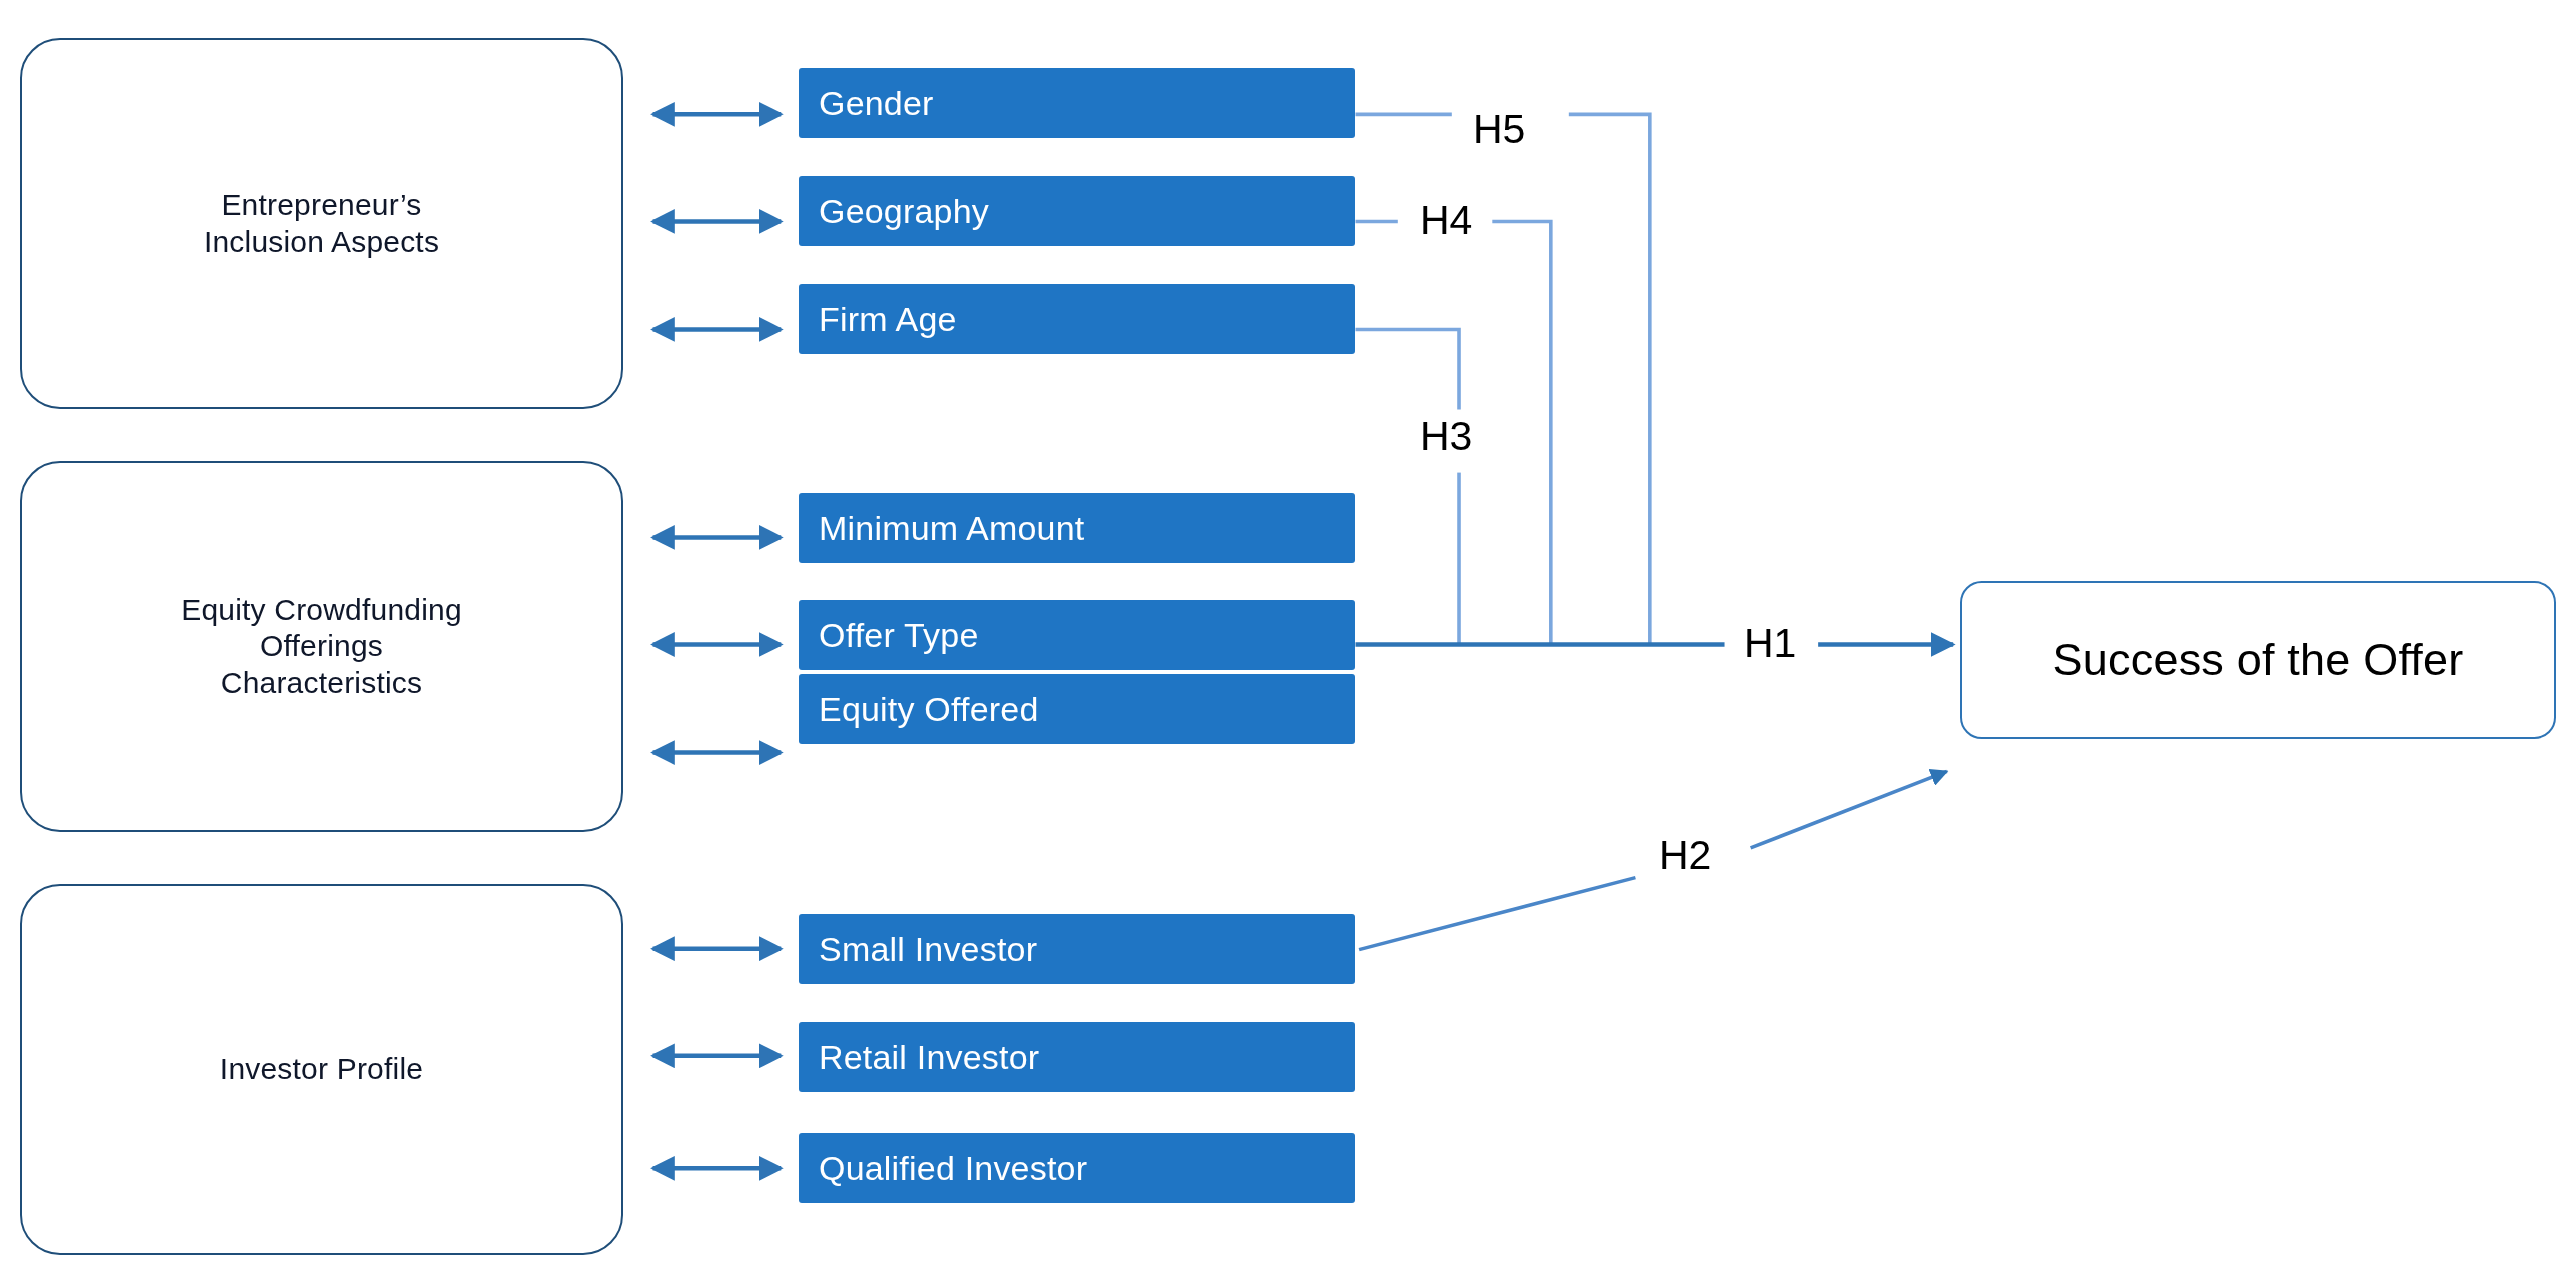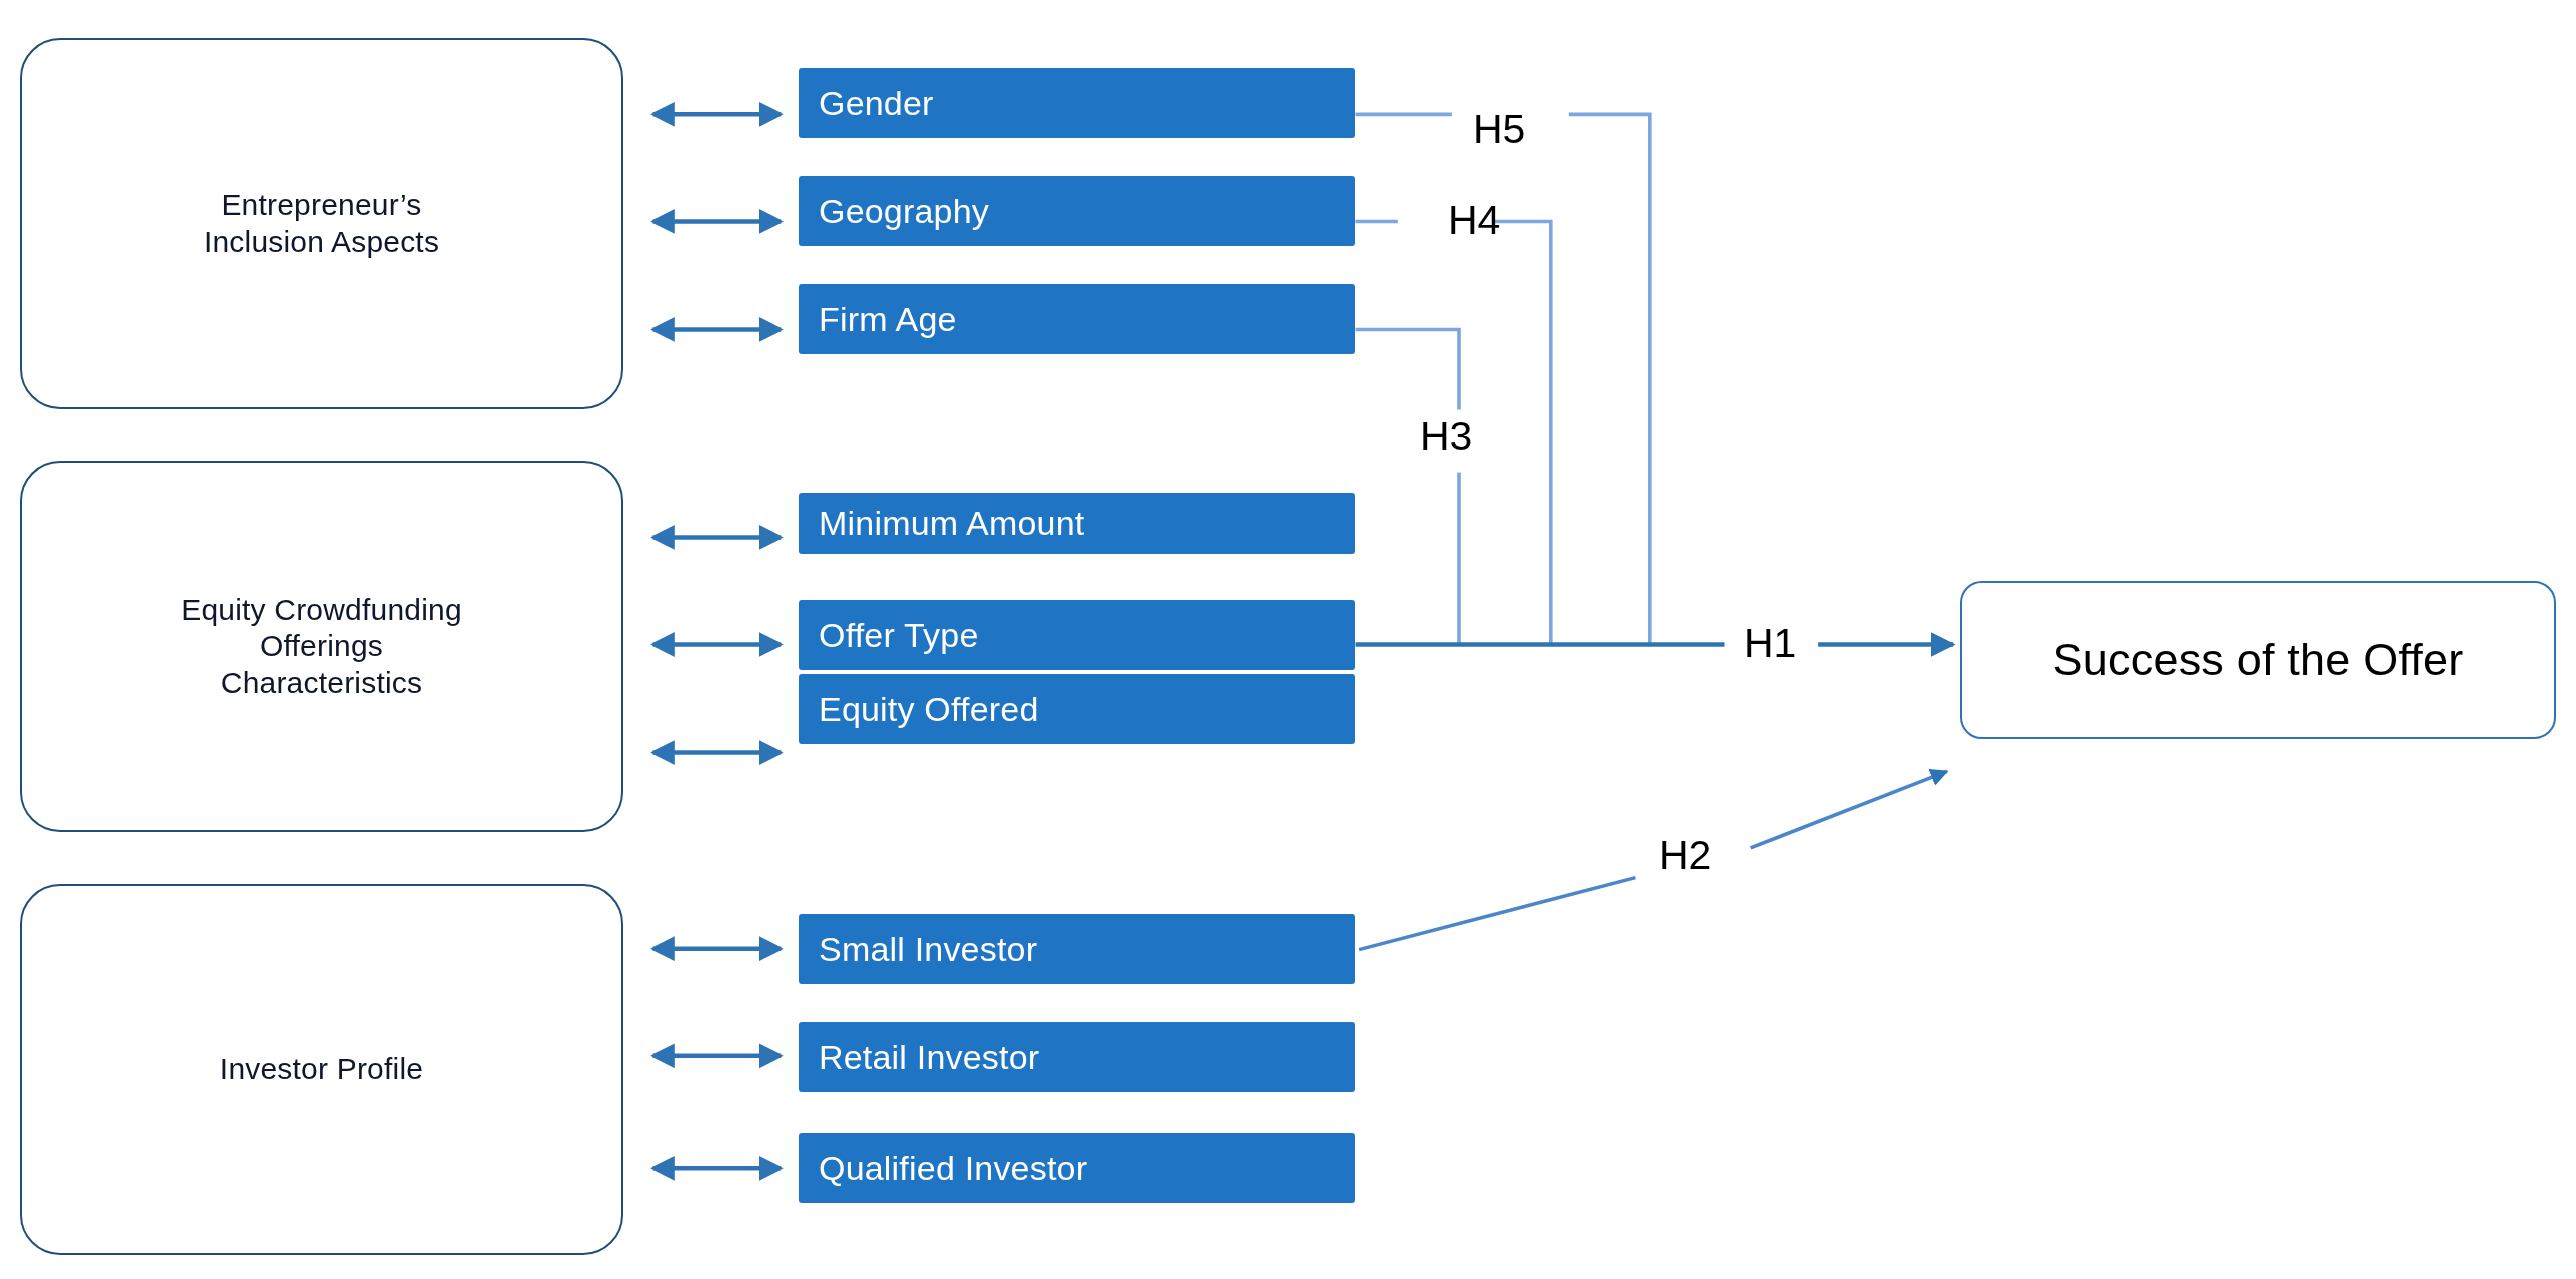--- a/index.html
+++ b/index.html
@@ -179,21 +179,21 @@
   <div class="blue-box" style="left:799px; top:68px; width:556px; height:70px;">
     <span class="blue-label">Gender</span>
   </div>
   <div class="blue-box" style="left:799px; top:176px; width:556px; height:70px;">
     <span class="blue-label">Geography</span>
   </div>
   <div class="blue-box" style="left:799px; top:284px; width:556px; height:70px;">
     <span class="blue-label">Firm Age</span>
   </div>
 
-  <div class="blue-box" style="left:799px; top:493px; width:556px; height:61px;">
+  <div class="blue-box" style="left:799px; top:493px; width:556px; height:70px;">
     <span class="blue-label">Minimum Amount</span>
   </div>
   <div class="blue-box" style="left:799px; top:600px; width:556px; height:70px;">
     <span class="blue-label">Offer Type</span>
   </div>
   <div class="blue-box" style="left:799px; top:674px; width:556px; height:70px;">
     <span class="blue-label">Equity Offered</span>
   </div>
 
   <div class="blue-box" style="left:799px; top:914px; width:556px; height:70px;">
@@ -205,21 +205,21 @@
   <div class="blue-box" style="left:799px; top:1133px; width:556px; height:70px;">
     <span class="blue-label">Qualified Investor</span>
   </div>
 
   <div class="outcome-box" style="left:1960px; top:581px; width:596px; height:158px;">
     <span class="outcome-label">Success of the Offer</span>
   </div>
 
   <div class="h-label" style="left:1473px; top:109px;">H5</div>
 
-  <div class="h-label" style="left:1420px; top:200px;margin-left:28px;">H4</div>
+  <div class="h-label" style="left:1420px; top:200px;">H4</div>
 
   <div class="h-label" style="left:1420px; top:416px;">H3</div>
 
   <div class="h-label" style="left:1744px; top:623px;">H1</div>
 
   <div class="h-label" style="left:1659px; top:835px;">H2</div>
 
 </div>
 
 

